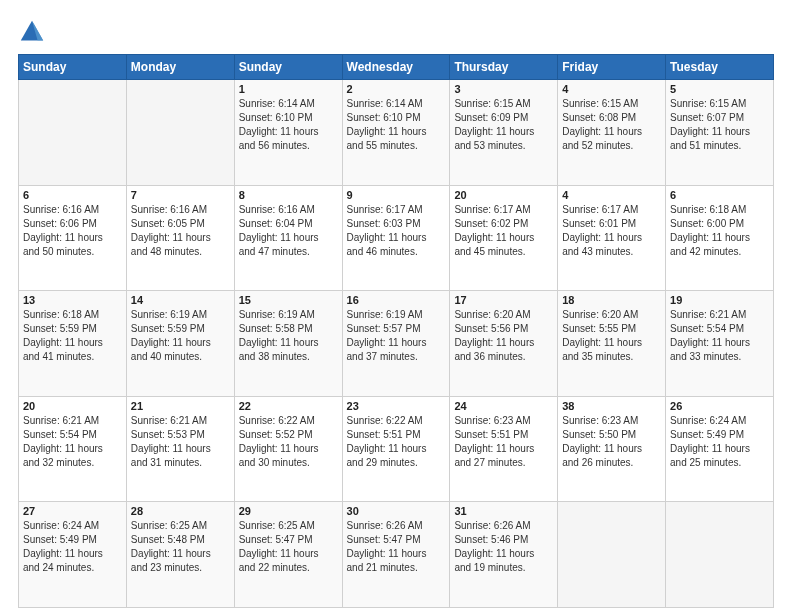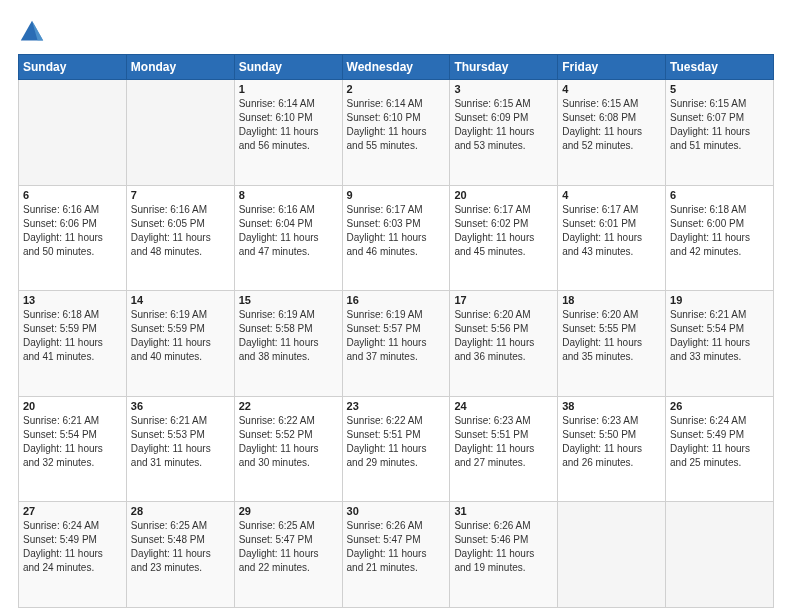--- a/index.html
+++ b/index.html
@@ -256,21 +256,21 @@
           </td>
         </tr>
         <tr>
           <td>
             <span class="day-number">20</span>
             <div class="day-info" style="white-space: pre-line;">Sunrise: 6:21 AM
 Sunset: 5:54 PM
 Daylight: 11 hours and 32 minutes.</div>
           </td>
           <td>
-            <span class="day-number">36</span>
+            <span class="day-number">21</span>
             <div class="day-info" style="white-space: pre-line;">Sunrise: 6:21 AM
 Sunset: 5:53 PM
 Daylight: 11 hours and 31 minutes.</div>
           </td>
           <td>
             <span class="day-number">22</span>
             <div class="day-info" style="white-space: pre-line;">Sunrise: 6:22 AM
 Sunset: 5:52 PM
 Daylight: 11 hours and 30 minutes.</div>
           </td>

